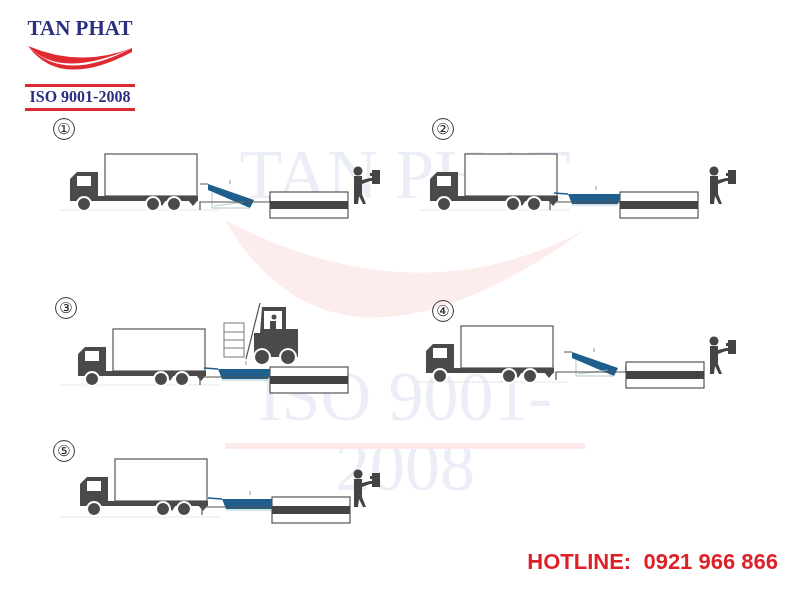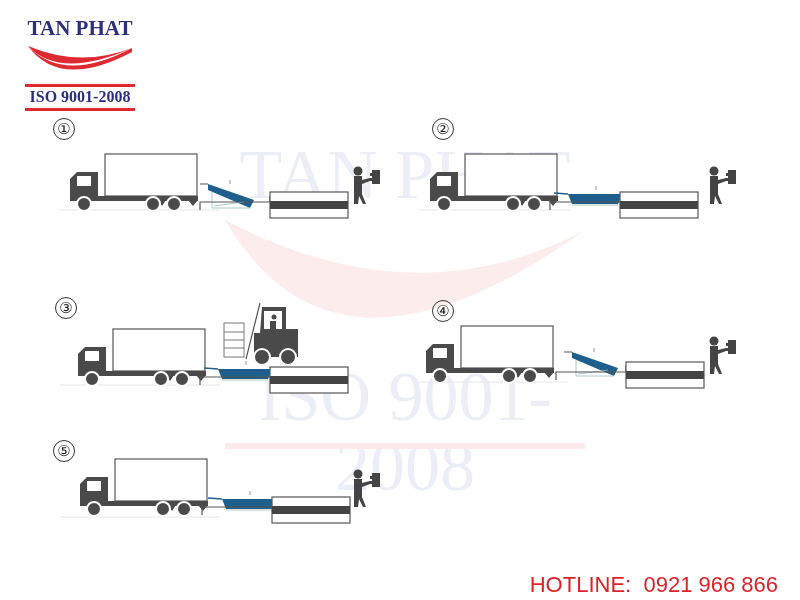--- a/index.html
+++ b/index.html
@@ -6,21 +6,21 @@
   body { width:800px; height:600px; background:#ffffff; position:relative; overflow:hidden; font-family:"Liberation Sans", sans-serif; }
   .abs { position:absolute; }
   .logo { left:20px; top:14px; width:120px; height:100px; }
   .logo-title { position:absolute; left:0; top:2px; width:120px; text-align:center; font-family:"Liberation Serif", serif; font-weight:bold; font-size:21px; color:#2b2f7e; letter-spacing:0px; }
   .logo-iso { position:absolute; left:0; top:74px; width:120px; text-align:center; font-family:"Liberation Serif", serif; font-weight:bold; font-size:16px; color:#2b2f7e; }
   .logo-line { position:absolute; left:5px; width:110px; height:3px; background:#e02a32; }
   .watermark { left:215px; top:130px; width:380px; height:330px; pointer-events:none; }
   .wm-text { position:absolute; left:0; width:380px; text-align:center; font-family:"Liberation Serif", serif; color:#eceef7; font-size:70px; line-height:70px; }
   .step-num { position:absolute; width:20px; height:20px; border:1.4px solid #333; border-radius:50%; font-size:15px; line-height:20px; text-align:center; color:#222; }
   .scene { position:absolute; }
-  .hotline { position:absolute; right:22px; top:549px; font-weight:normal; font-size:22px; color:#de2127; white-space:pre;margin-top:23px; }
+  .hotline { position:absolute; right:22px; top:549px; font-weight:bold; font-size:22px; color:#de2127; white-space:pre; }
 </style>
 </head>
 <body>
 
 <div class="abs logo">
   <div class="logo-title">TAN PHAT</div>
   <svg class="abs" style="left:0;top:28px" width="120" height="40">
     <path d="M8 4 Q40 38 112 6 Q60 26 8 4 Z" fill="#e02a32"></path>
     <path d="M8 4 Q44 42 112 6 L112 10 Q40 48 8 4Z" fill="#e02a32"></path>
   </svg>

